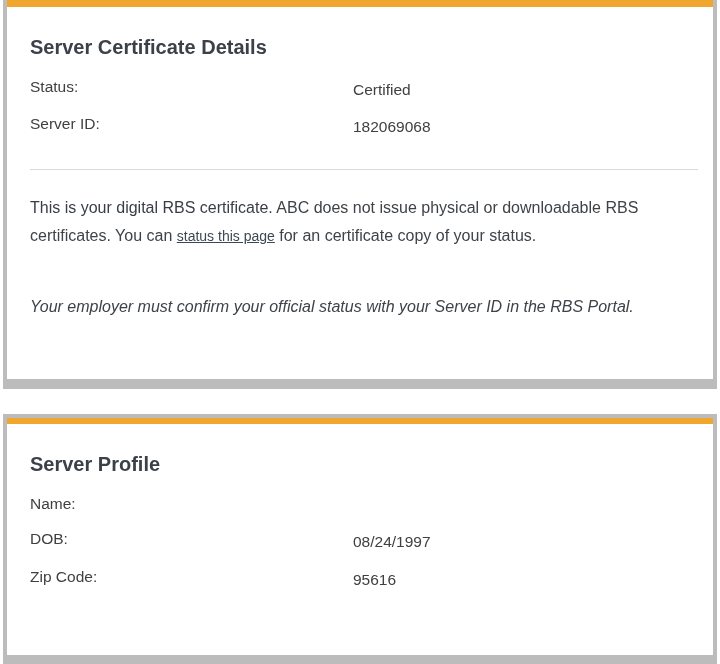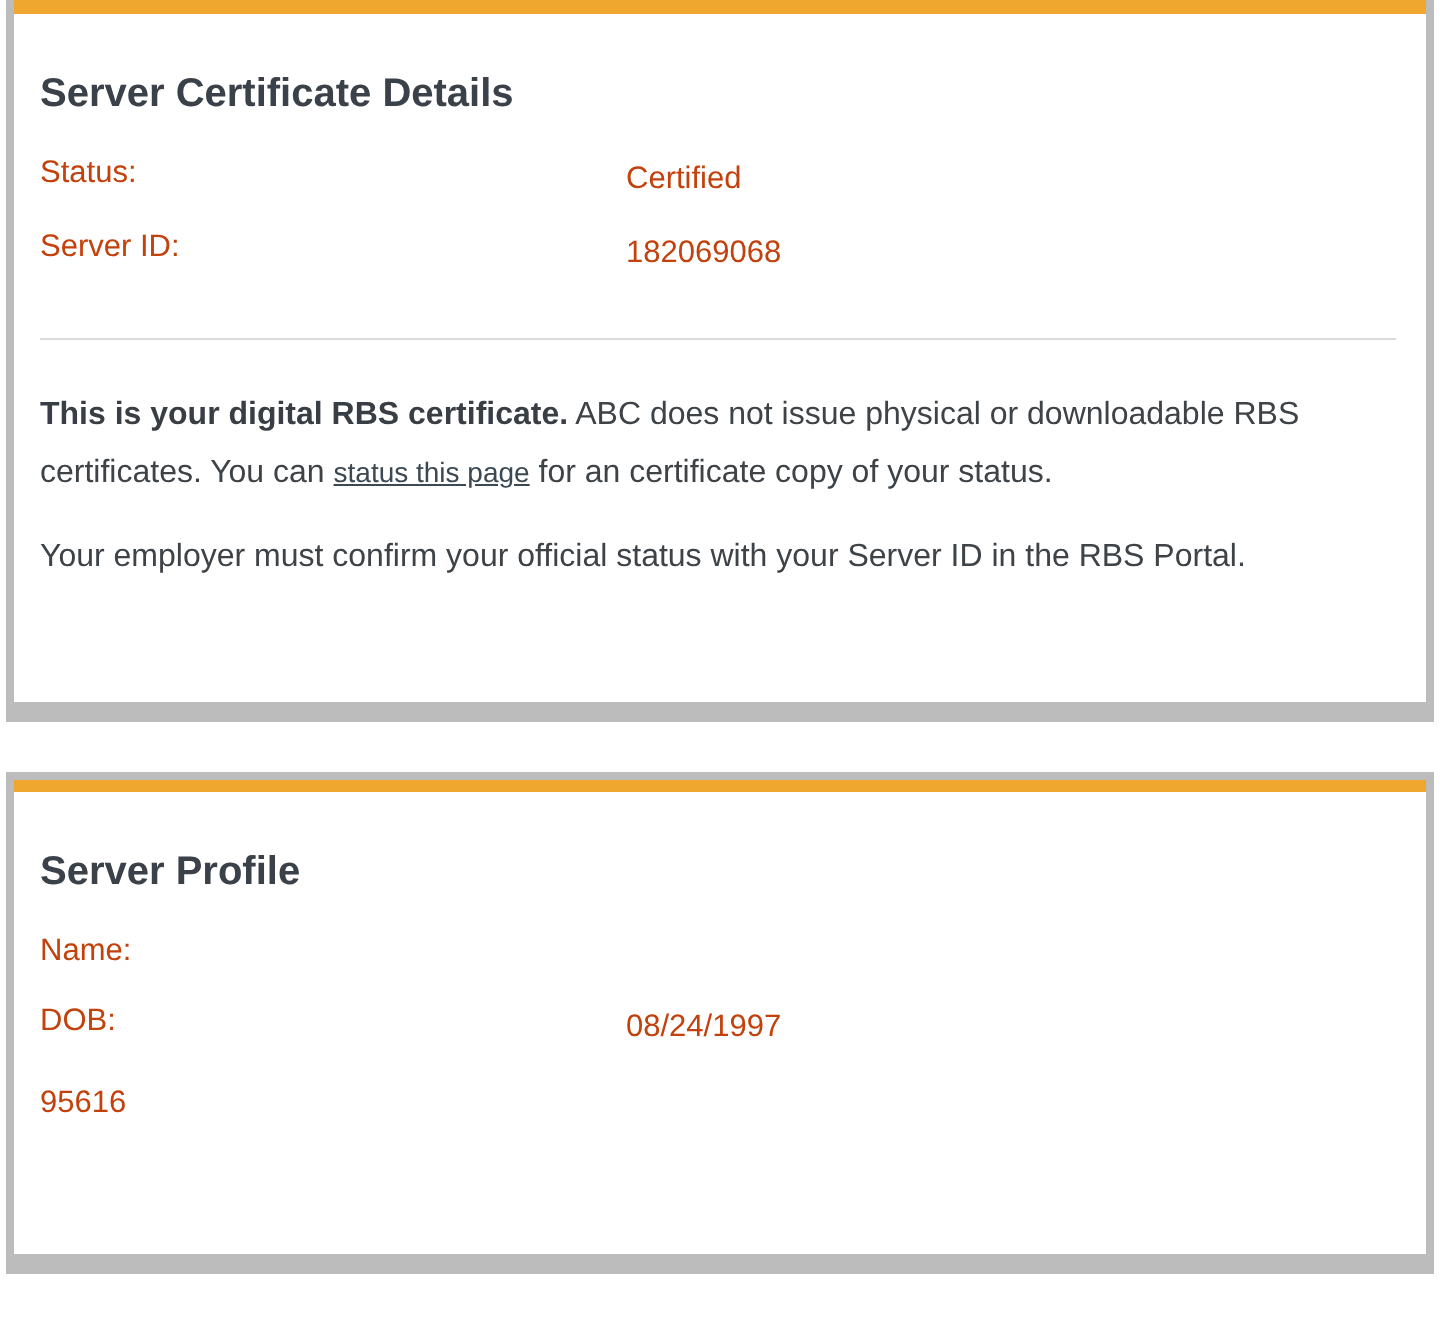--- a/index.html
+++ b/index.html
@@ -29,38 +29,39 @@
     margin-top: 25px;
   }
   .accent-bar {
     height: 6px;
     background: #f0a72f;
   }
   .card--certificate .accent-bar {
     height: 7px;
   }
   .card-body {
-    padding: 16px 15px 58px 13px;
+    padding: 16px 15px 58px 23px;
   }
   .card--profile .card-body {
     padding-bottom: 51px;
   }
   .card-title {
     margin: 12px 0 17px 0;
     font-size: 20px;
     line-height: 24px;
     font-weight: bold;
     color: #3b4149;
   }
   .detail-row {
     display: flex;
     font-size: 15.5px;
     line-height: 21px;
     margin-bottom: 13px;
-    color: #c2410c;
+    color: #404040;
+    gap: 30px;
   }
   .card--profile .detail-row {
     margin-bottom: 14px;
   }
   .detail-row .label {
     width: 293px;
     flex: 0 0 293px;
   }
   .detail-row .value {
     padding-top: 3px;
@@ -72,24 +73,25 @@
     margin: 32px 0 24px 0;
   }
   .note {
     margin: 0;
     font-size: 16px;
     line-height: 28px;
     max-width: 672px;
     color: #3e4348;
   }
   .note--employer {
-    margin-top: 14px;
+    margin-top: 43px;
+    font-style: italic;
   }
   .note strong {
-    font-weight: bold;
+    font-weight: normal;
     color: #383e44;
   }
   .print-link {
     color: #3c4852;
     text-decoration: underline;
     font-size: 14px;
   }
 </style>
 </head>
 <body>
@@ -122,16 +124,17 @@
     <h2 class="card-title">Server Profile</h2>
 
     <div class="detail-row">
       <span class="label">Name:</span>
     </div>
     <div class="detail-row">
       <span class="label">DOB:</span>
       <span class="value">08/24/1997</span>
     </div>
     <div class="detail-row">
+      <span class="label">Zip Code:</span>
       <span class="value">95616</span>
     </div>
   </div>
 </div>
 
 </body></html>

